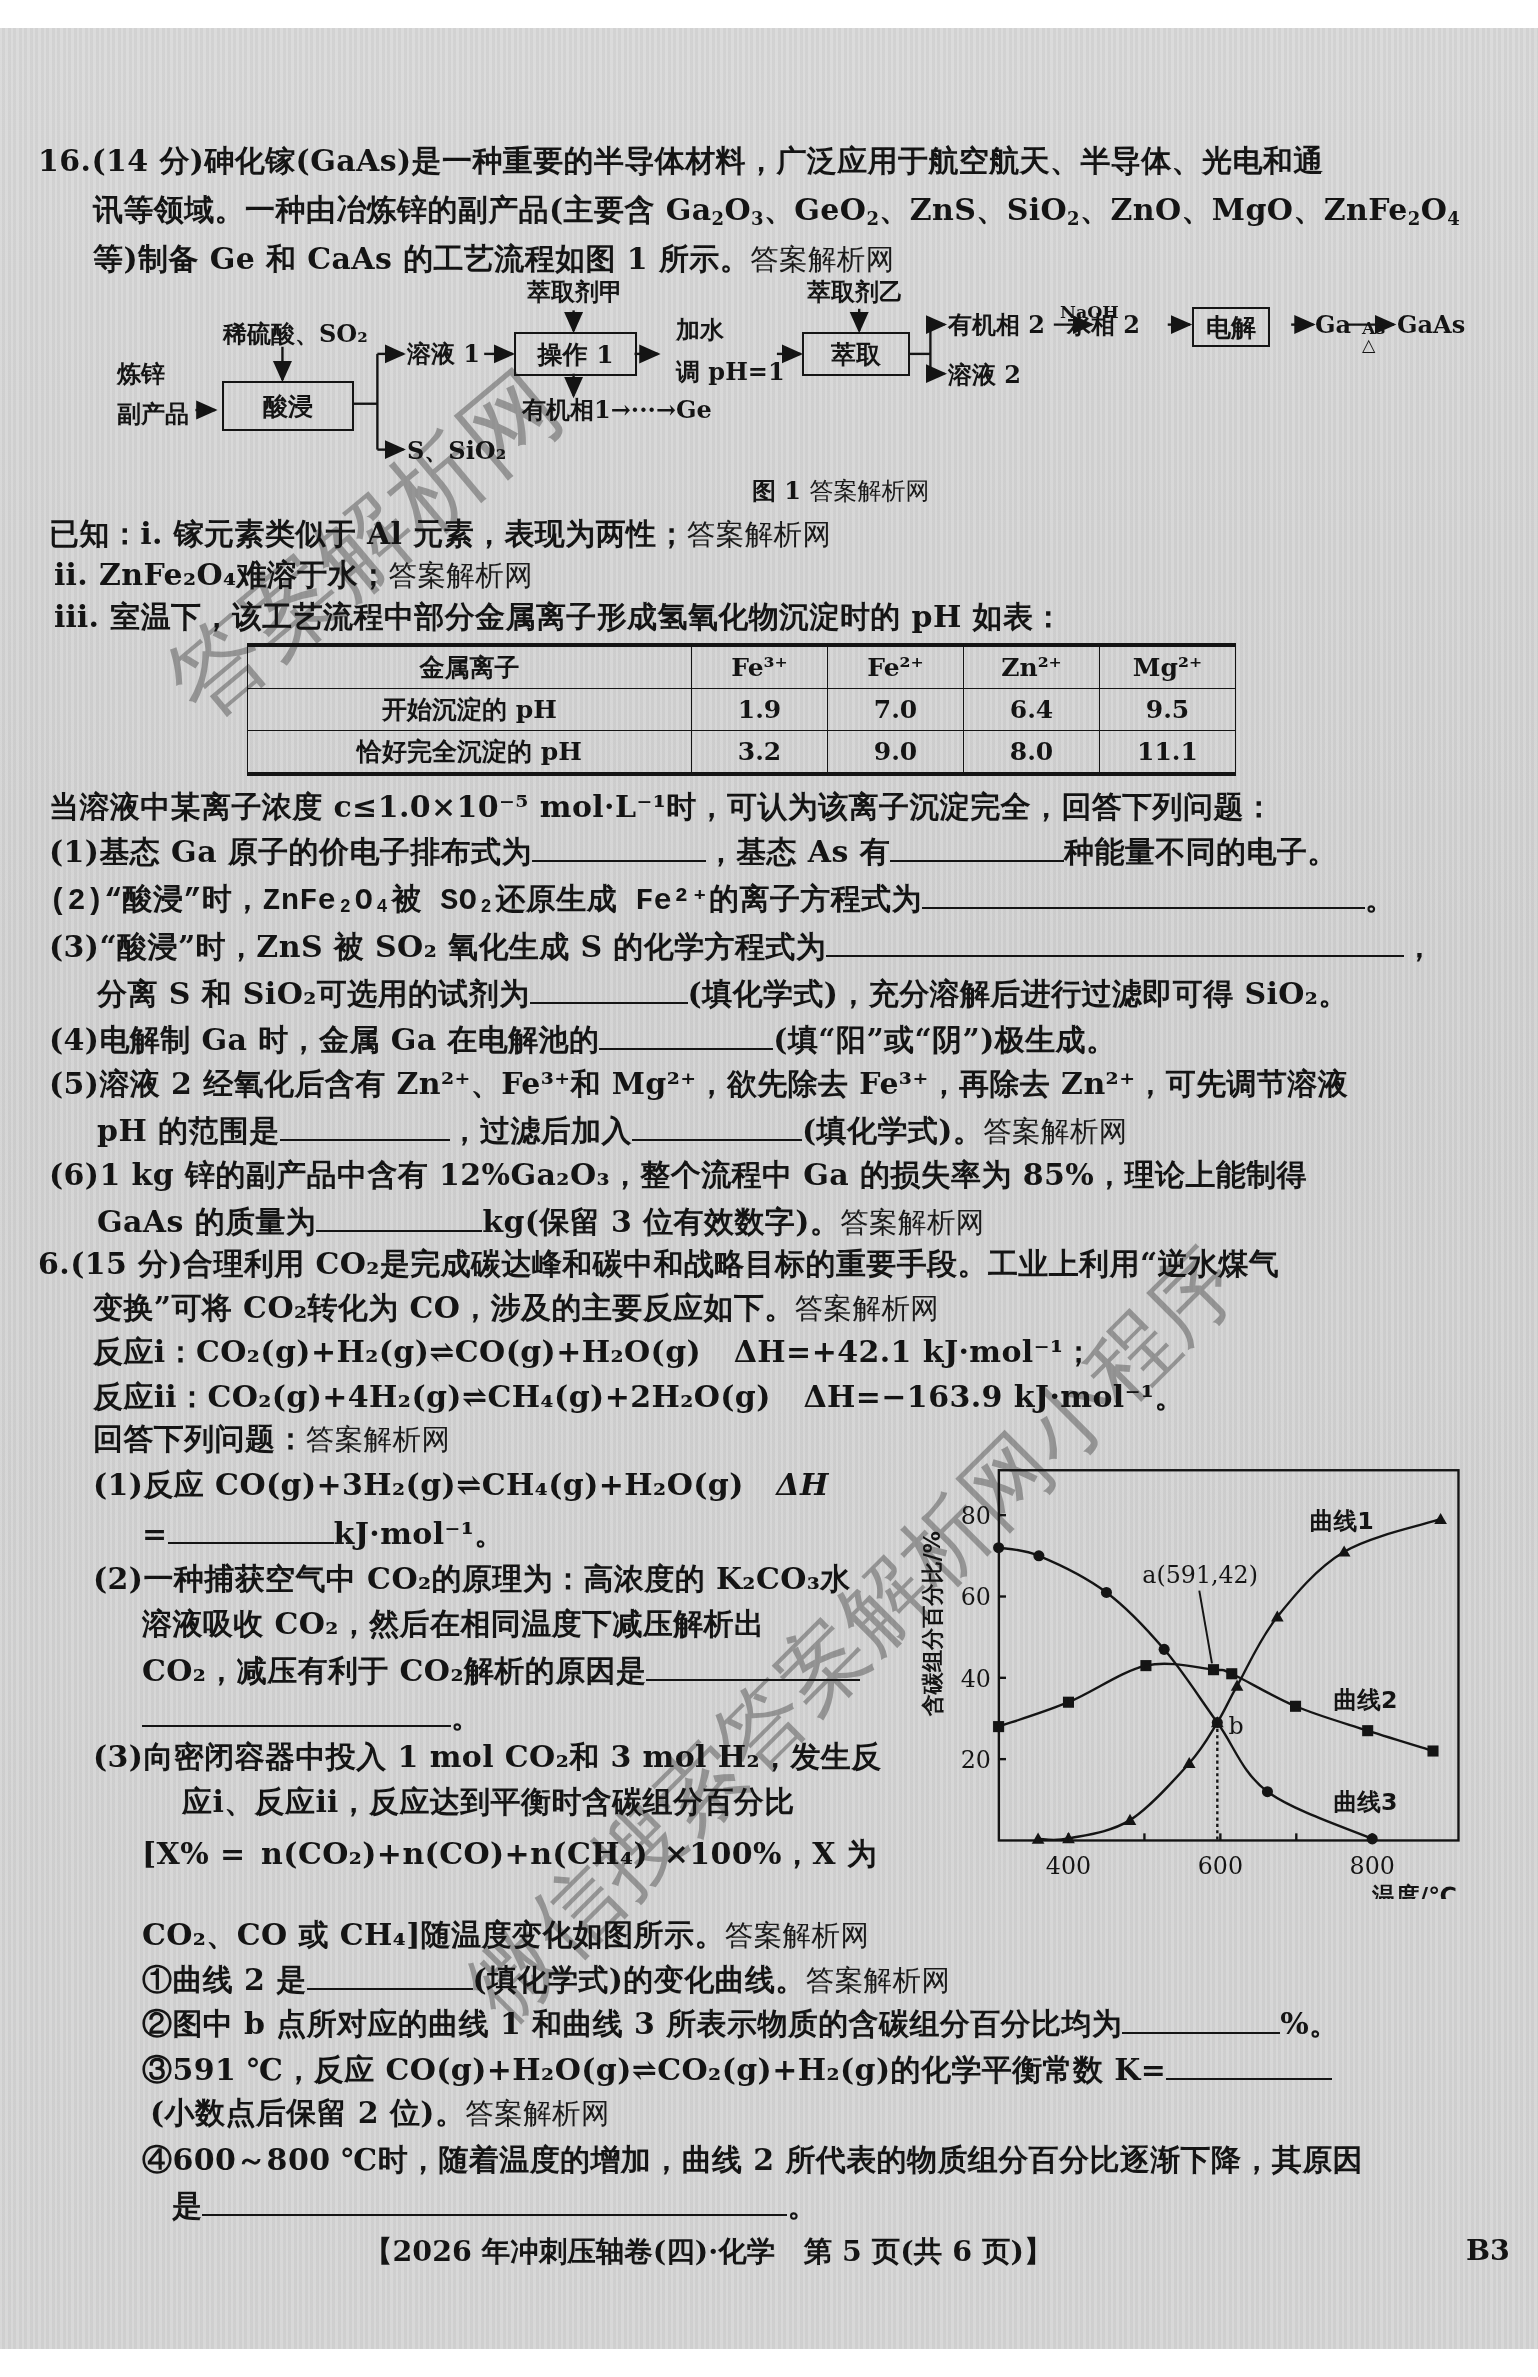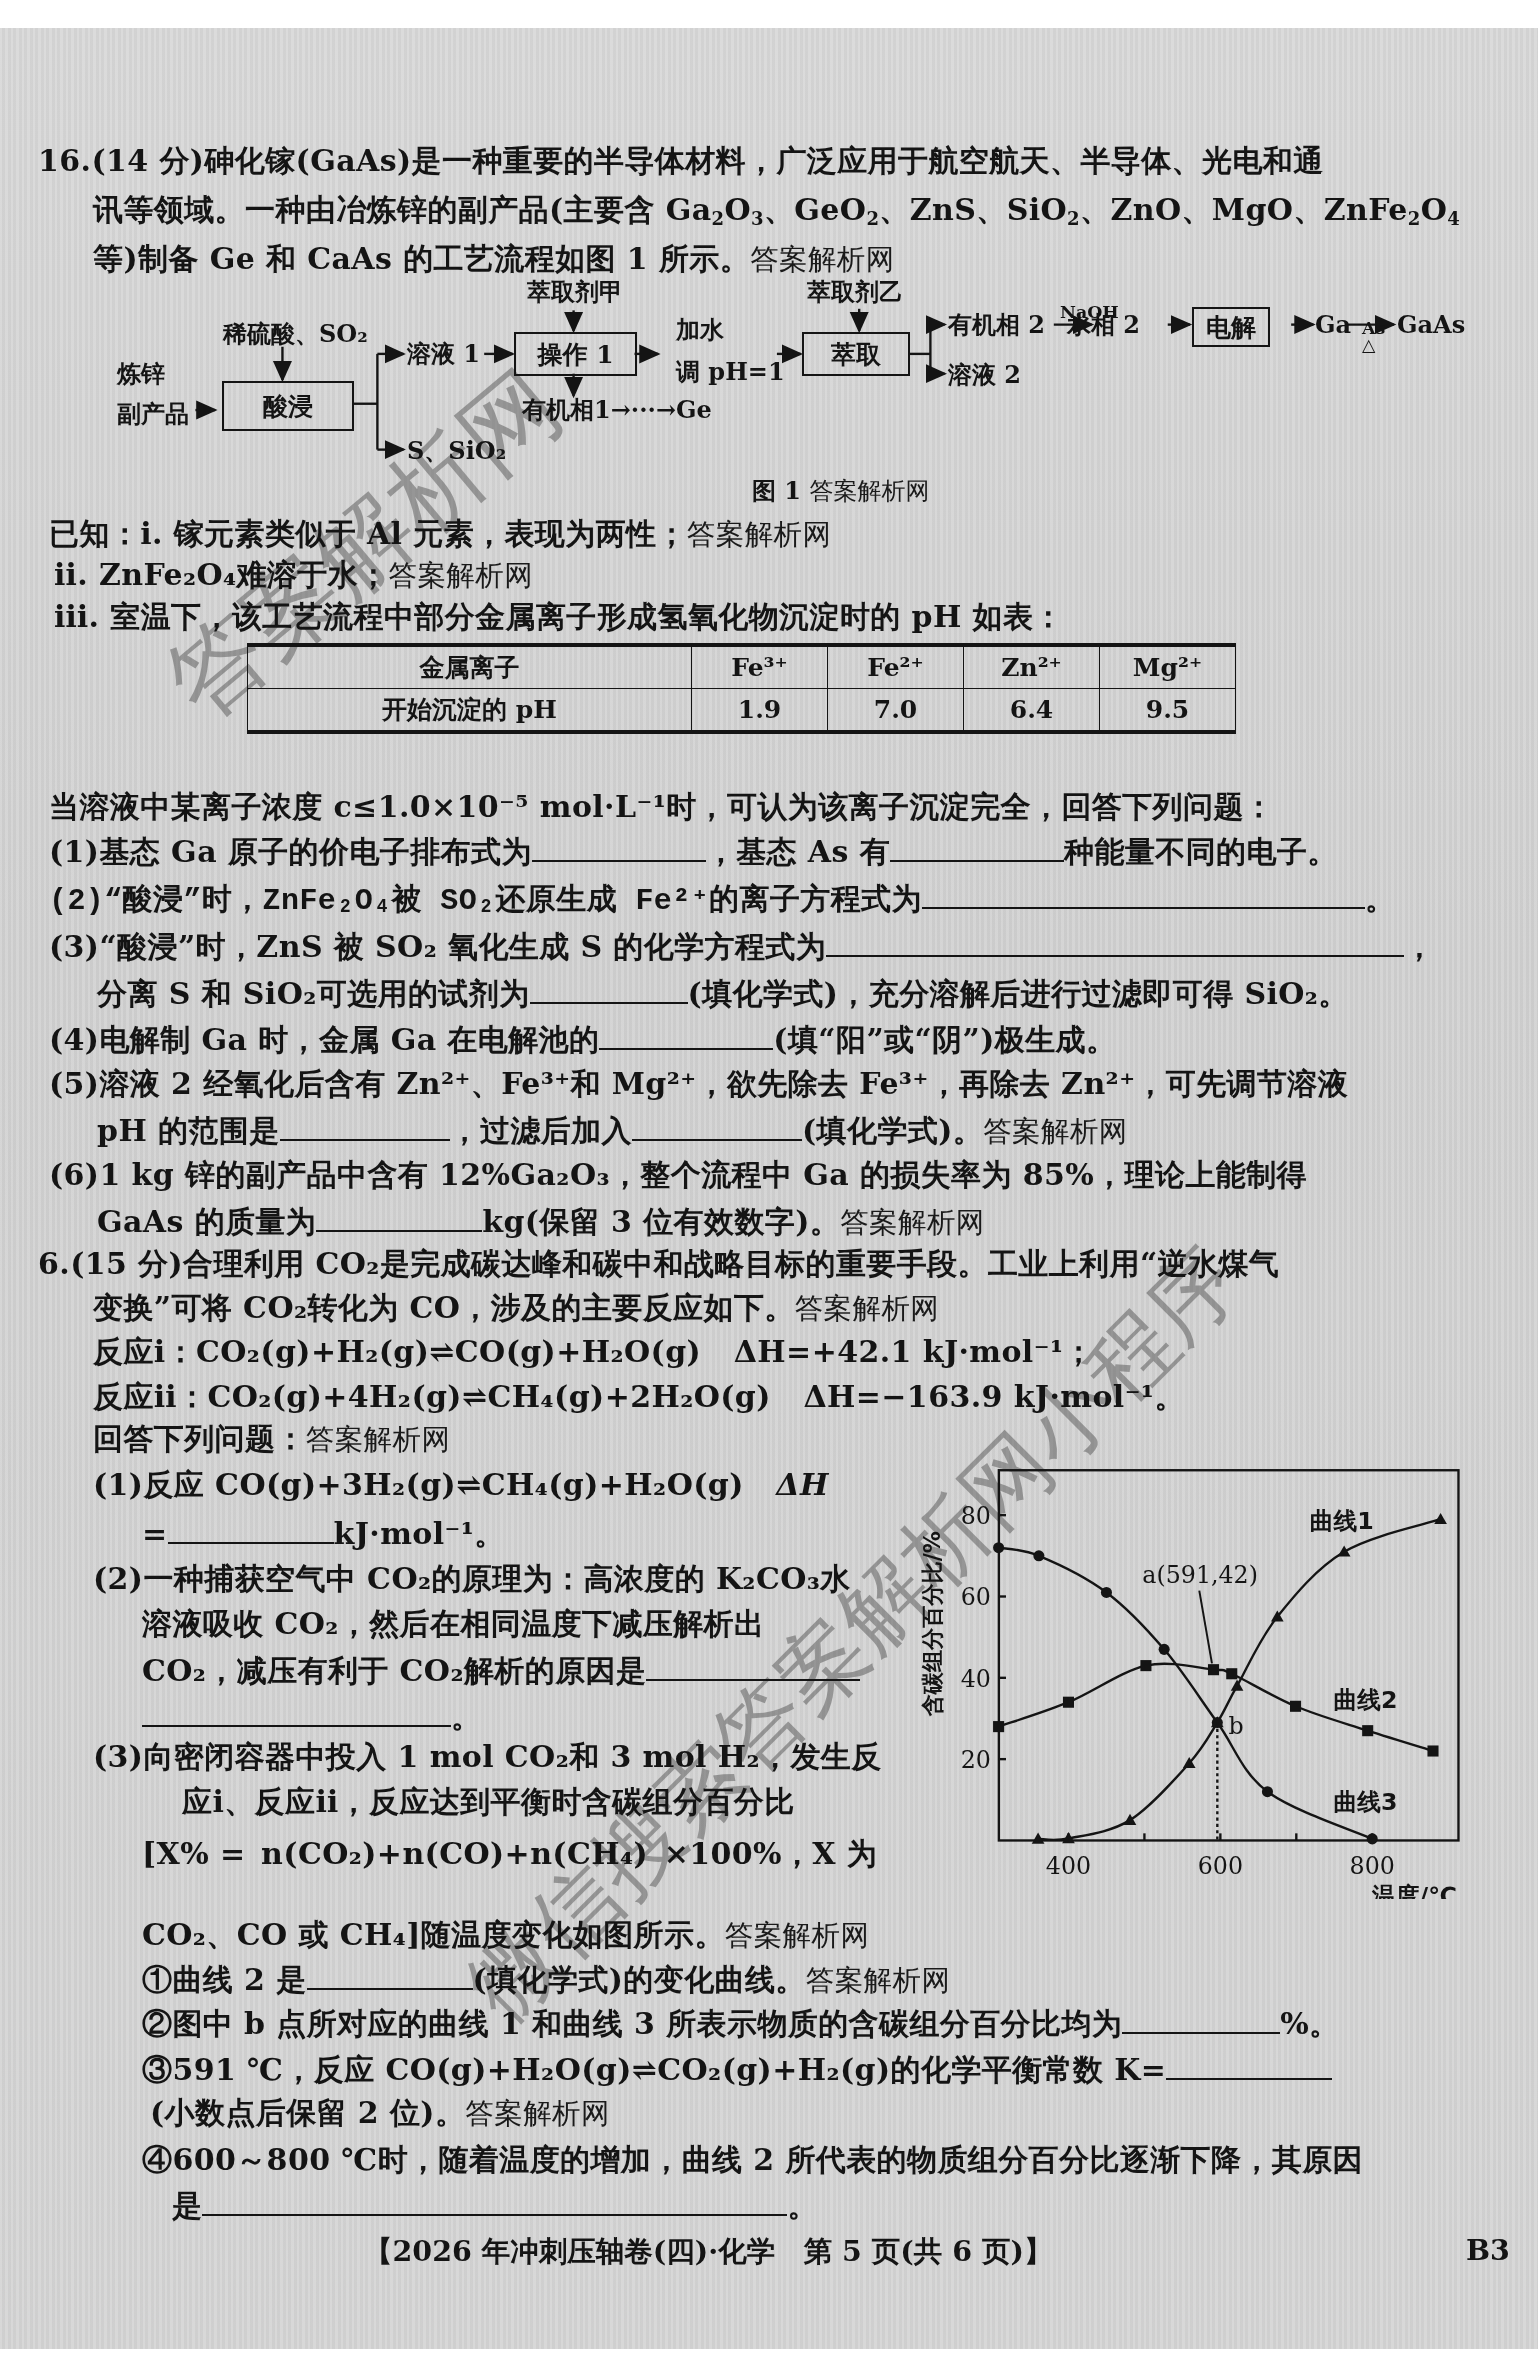--- a/index.html
+++ b/index.html
@@ -118,20 +118,27 @@
     <td style="width:119px">Fe²⁺</td>
     <td style="width:119px">Zn²⁺</td>
     <td style="width:119px">Mg²⁺</td>
   </tr>
   <tr>
     <td>开始沉淀的 pH</td>
     <td>1.9</td>
     <td>7.0</td>
     <td>6.4</td>
     <td>9.5</td>
+  </tr>
+  <tr>
+    <td>恰好完全沉淀的 pH</td>
+    <td>3.2</td>
+    <td>9.0</td>
+    <td>8.0</td>
+    <td>11.1</td>
   </tr>
 </tbody>
   </table>
 
 <div class="line" style="left:49px;top:787px;">当溶液中某离子浓度 c≤1.0×10⁻⁵ mol·L⁻¹时，可认为该离子沉淀完全，回答下列问题：</div>
 
 <div class="line" style="left:49px;top:831px;">
   <span>(1)基态 Ga 原子的价电子排布式为</span><span class="blank" style="width:174px"></span><span>，基态 As 有</span><span class="blank" style="width:174px"></span><span>种能量不同的电子。</span>
 </div>
 <div class="line" style="left:49px;top:878px;font-family:Liberation Mono, monospace;">

